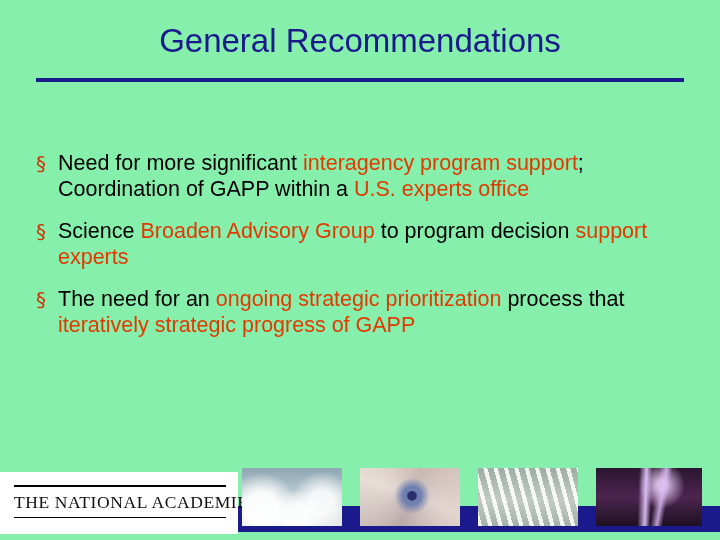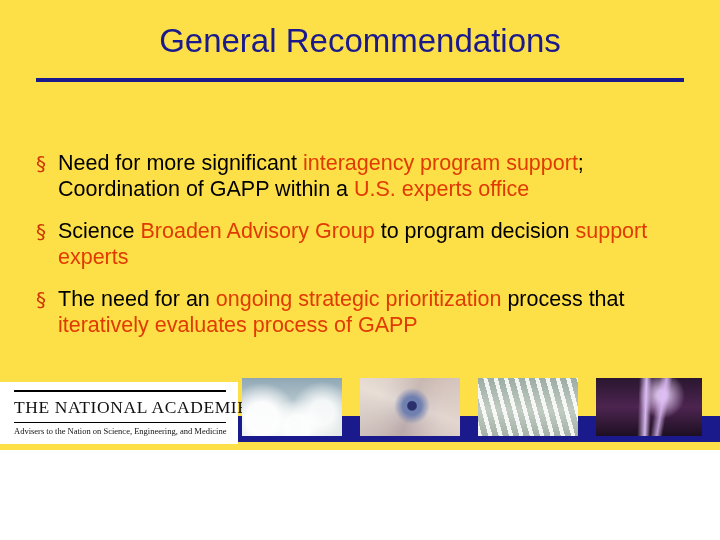--- a/index.html
+++ b/index.html
@@ -9,22 +9,22 @@
   body {
     width: 720px;
     height: 540px;
     background: #ffffff;
     font-family: "Liberation Sans", sans-serif;
     overflow: hidden;
   }
   .slide {
     position: relative;
     width: 720px;
-    height: 450px;
-    background: #fde047;
+    height: 540px;
+    background: #86efac;
     box-sizing: border-box;
   }
   .slide-title {
     position: absolute;
     top: 22px;
     left: 0;
     width: 720px;
     text-align: center;
     font-size: 33px;
     color: #1a1a8c;
@@ -178,33 +178,32 @@
       <span class="bullet-text"><span>Need for more significant </span><span class="hl">interagency program support</span><span>; Coordination of GAPP within a </span><span class="hl">U.S. experts office</span></span>
     </div>
 
     <div class="bullet-row">
       <span class="bullet-mark">§</span>
       <span class="bullet-text"><span>Science </span><span class="hl">Broaden Advisory Group</span><span> to program decision </span><span class="hl">support experts</span></span>
     </div>
 
     <div class="bullet-row">
       <span class="bullet-mark">§</span>
-      <span class="bullet-text"><span>The need for an </span><span class="hl">ongoing strategic prioritization</span><span> process that </span><span class="hl">iteratively evaluates process of GAPP</span></span>
+      <span class="bullet-text"><span>The need for an </span><span class="hl">ongoing strategic prioritization</span><span> process that </span><span class="hl">iteratively strategic progress of GAPP</span></span>
     </div>
 
   </div>
 
   <div class="footer-band">
     <div class="blue-strip"></div>
 
     <div class="academies-logo">
       <div class="logo-rule-top"></div>
       <div class="logo-main">THE NATIONAL ACADEMIES</div>
       <div class="logo-rule-mid"></div>
-      <div class="logo-sub">Advisers to the Nation on Science, Engineering, and Medicine</div>
     </div>
 
     <div class="photo photo-1 ph1"></div>
     <div class="photo photo-2 ph2"></div>
     <div class="photo photo-3 ph3"></div>
     <div class="photo photo-4 ph4"></div>
   </div>
 
 </div>
 

